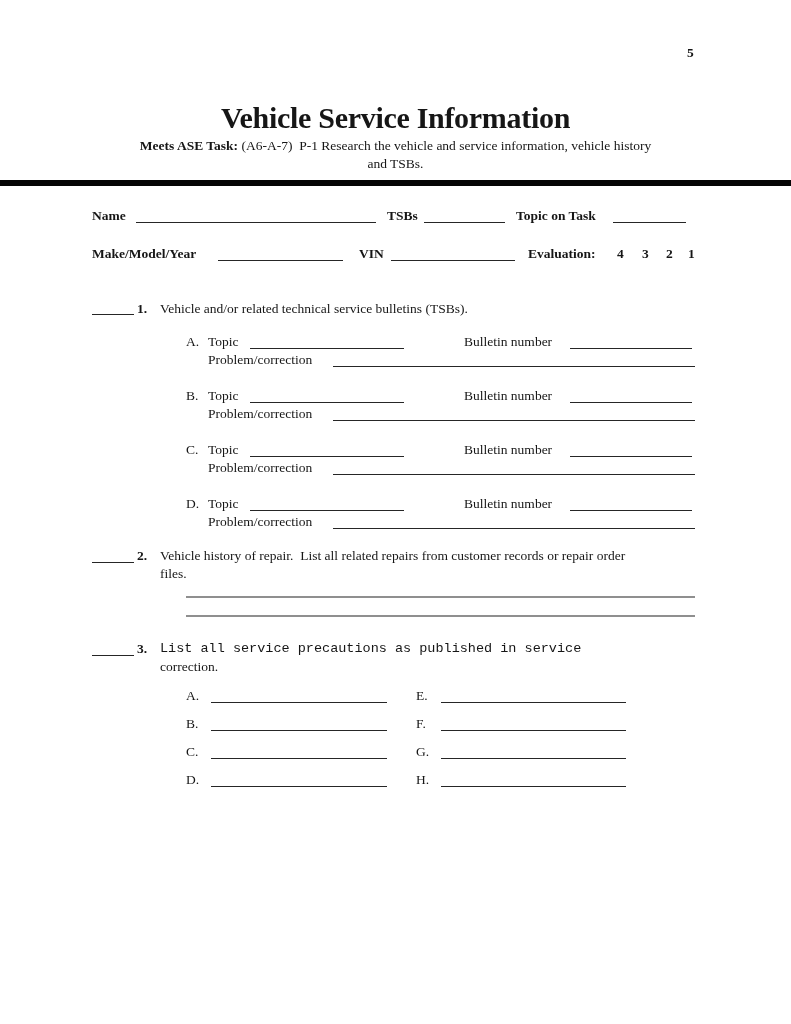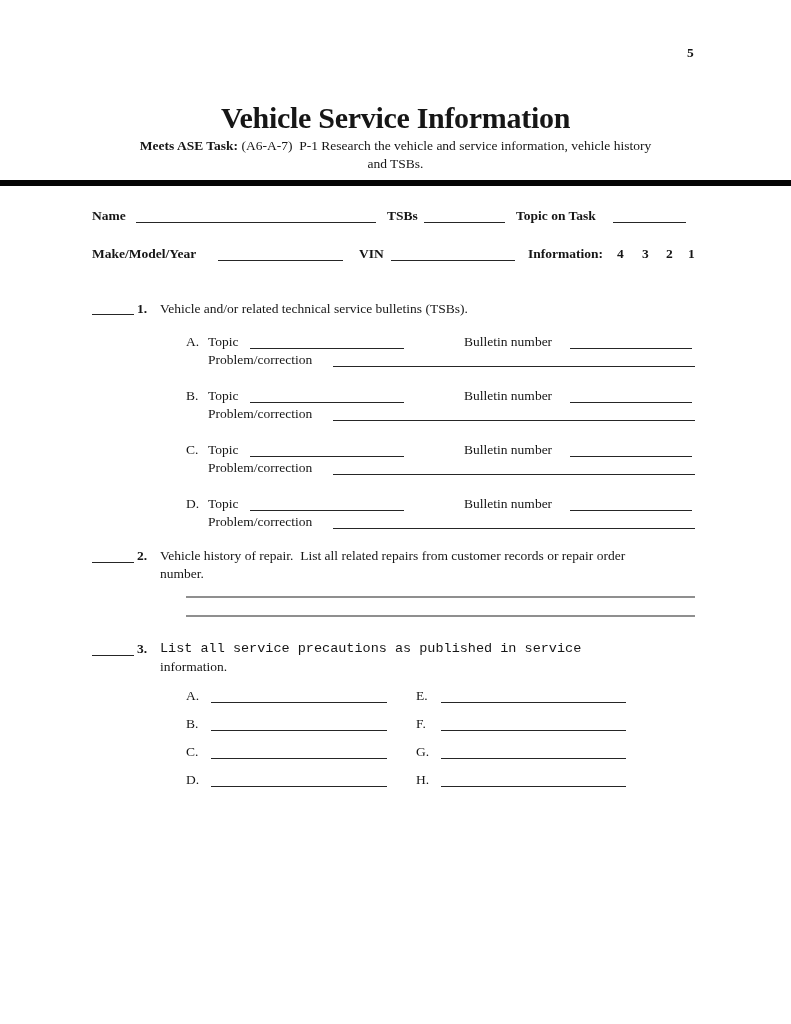--- a/index.html
+++ b/index.html
@@ -44,21 +44,21 @@
   <div class="abs blankline" style="left:136px;top:208px;width:240px;"></div>
   <div class="abs b fs" style="left:387px;top:207px;">TSBs</div>
   <div class="abs blankline" style="left:424px;top:208px;width:81px;"></div>
   <div class="abs b fs" style="left:516px;top:207px;">Topic on Task</div>
   <div class="abs blankline" style="left:613px;top:208px;width:73px;"></div>
 
   <div class="abs b fs" style="left:92px;top:245px;">Make/Model/Year</div>
   <div class="abs blankline" style="left:218px;top:246px;width:125px;"></div>
   <div class="abs b fs" style="left:359px;top:245px;">VIN</div>
   <div class="abs blankline" style="left:391px;top:246px;width:124px;"></div>
-  <div class="abs b fs" style="left:528px;top:245px;">Information:</div>
+  <div class="abs b fs" style="left:528px;top:245px;">Evaluation:</div>
   <div class="abs b fs" style="left:617px;top:245px;">4</div>
   <div class="abs b fs" style="left:642px;top:245px;">3</div>
   <div class="abs b fs" style="left:666px;top:245px;">2</div>
   <div class="abs b fs" style="left:688px;top:245px;">1</div>
 
   <div class="abs blankline" style="left:92px;top:300px;width:42px;"></div>
   <div class="abs b fs" style="left:137px;top:300px;">1.</div>
   <div class="abs fs" style="left:160px;top:300px;">Vehicle and/or related technical service bulletins (TSBs).</div>
 
   <div class="abs entry" style="top:333px;">
@@ -97,28 +97,28 @@
     <div class="abs blankline" style="left:250px;top:1px;width:154px;"></div>
     <div class="abs fs" style="left:464px;top:0;">Bulletin number</div>
     <div class="abs blankline" style="left:570px;top:1px;width:122px;"></div>
     <div class="abs fs" style="left:208px;top:18px;">Problem/correction</div>
     <div class="abs blankline" style="left:333px;top:19px;width:362px;"></div>
   </div>
 
   <div class="abs blankline" style="left:92px;top:548px;width:42px;"></div>
   <div class="abs b fs" style="left:137px;top:547px;">2.</div>
   <div class="abs fs pre" style="left:160px;top:547px;">Vehicle history of repair.  List all related repairs from customer records or repair order</div>
-  <div class="abs fs" style="left:160px;top:565px;">number.</div>
+  <div class="abs fs" style="left:160px;top:565px;">files.</div>
   <div class="abs grayline" style="left:186px;top:596px;width:509px;"></div>
   <div class="abs grayline" style="left:186px;top:615px;width:509px;"></div>
 
   <div class="abs blankline" style="left:92px;top:641px;width:42px;"></div>
   <div class="abs b fs" style="left:137px;top:640px;">3.</div>
   <div class="abs fs" style="left:160px;top:640px;font-family:Liberation Mono, monospace;">List all service precautions as published in service</div>
-  <div class="abs fs" style="left:160px;top:658px;">information.</div>
+  <div class="abs fs" style="left:160px;top:658px;">correction.</div>
 
   <div class="abs" style="top:687px;left:0;width:791px;">
     <div class="abs fs" style="left:186px;top:0;">A.</div>
     <div class="abs blankline" style="left:211px;top:1px;width:176px;"></div>
     <div class="abs fs" style="left:416px;top:0;">E.</div>
     <div class="abs blankline" style="left:441px;top:1px;width:185px;"></div>
   </div>
   <div class="abs" style="top:715px;left:0;width:791px;">
     <div class="abs fs" style="left:186px;top:0;">B.</div>
     <div class="abs blankline" style="left:211px;top:1px;width:176px;"></div>

